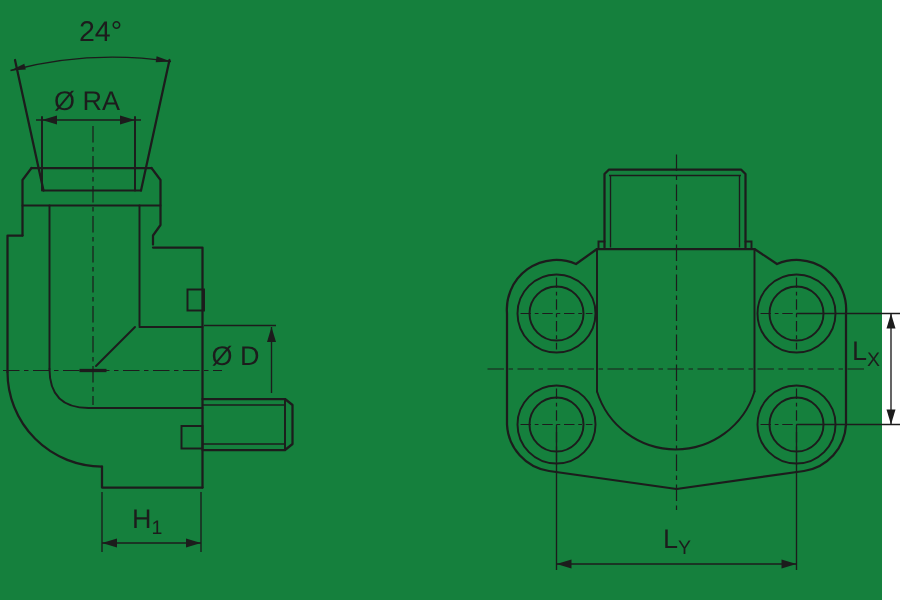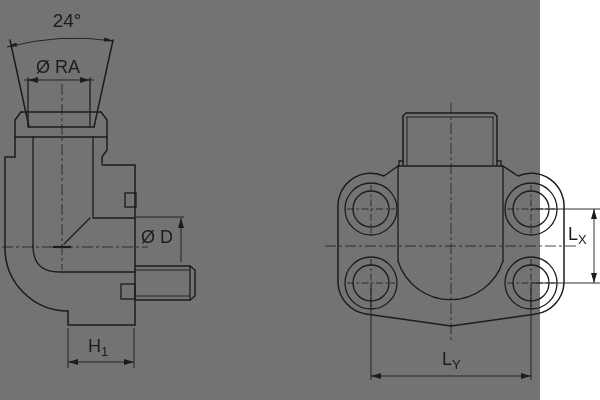--- a/index.html
+++ b/index.html
@@ -1,16 +1,16 @@
 <!DOCTYPE html>
 <html style="--line: #1c1c1c;"><head>
 <meta charset="utf-8">
 <style>
   html,body{margin:0;padding:0;background:#ffffff;}
-  .stage{width:540px;height:400px;background:#737373;position:relative;font-family:"Liberation Sans",sans-serif;}
+  .stage{width:588px;height:400px;background:#15803d;position:relative;font-family:"Liberation Sans",sans-serif;}
   svg{display:block;}
   .outline{fill:none;stroke:var(--line,#1c1c1c);stroke-width:1.5;stroke-linecap:round;stroke-linejoin:round;}
   .inner{fill:none;stroke:var(--line,#1c1c1c);stroke-width:1.3;stroke-linecap:round;}
   .thin{fill:none;stroke:var(--line,#1c1c1c);stroke-width:0.9;stroke-linecap:butt;}
   .cl{fill:none;stroke:var(--line,#1c1c1c);stroke-width:0.8;stroke-dasharray:11 3 3 3;}
   .clh{fill:none;stroke:var(--line,#1c1c1c);stroke-width:0.8;stroke-dasharray:7 2.5 2.5 2.5;}
   .arrow{fill:var(--line,#1c1c1c);stroke:none;}
   .tick{fill:none;stroke:var(--line,#1c1c1c);stroke-width:2.2;}
   text{fill:var(--line,#1c1c1c);font-family:"Liberation Sans",sans-serif;}
   .lbl{font-size:18px;}

